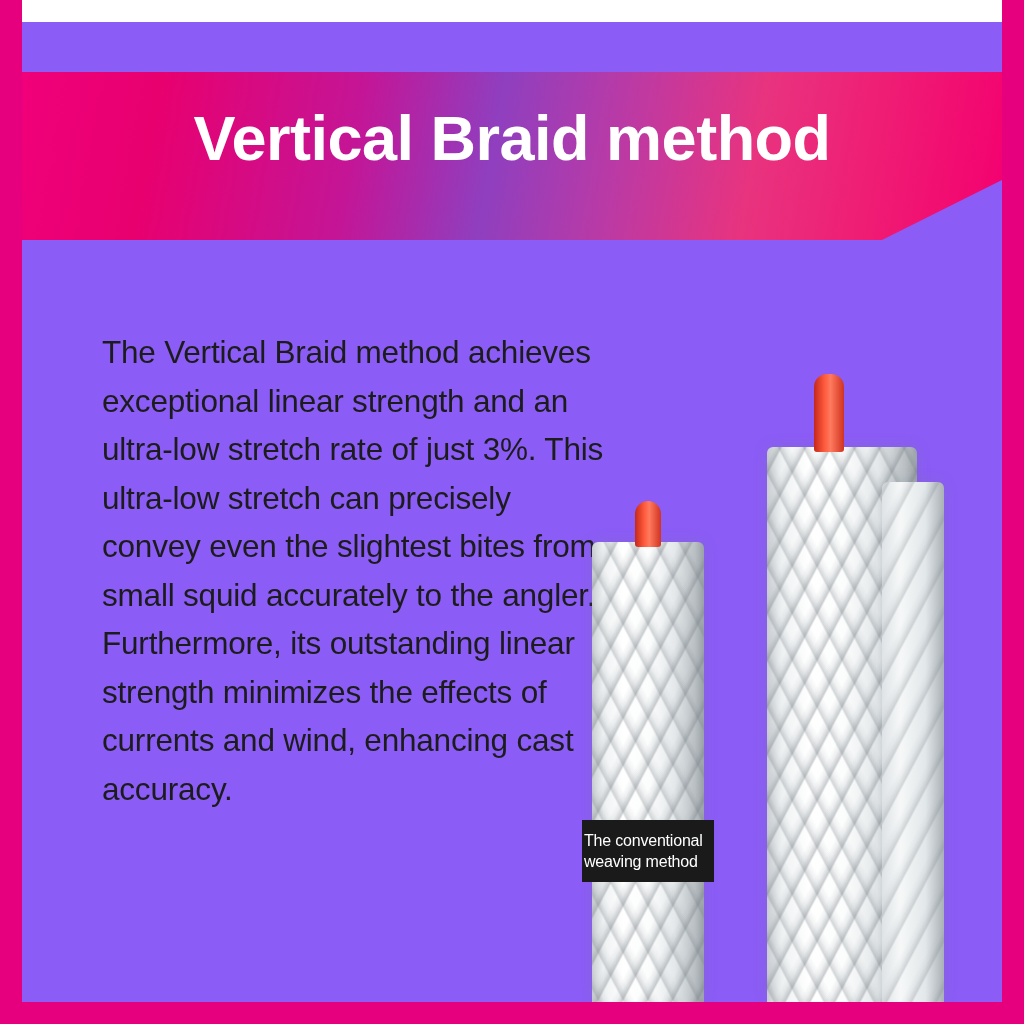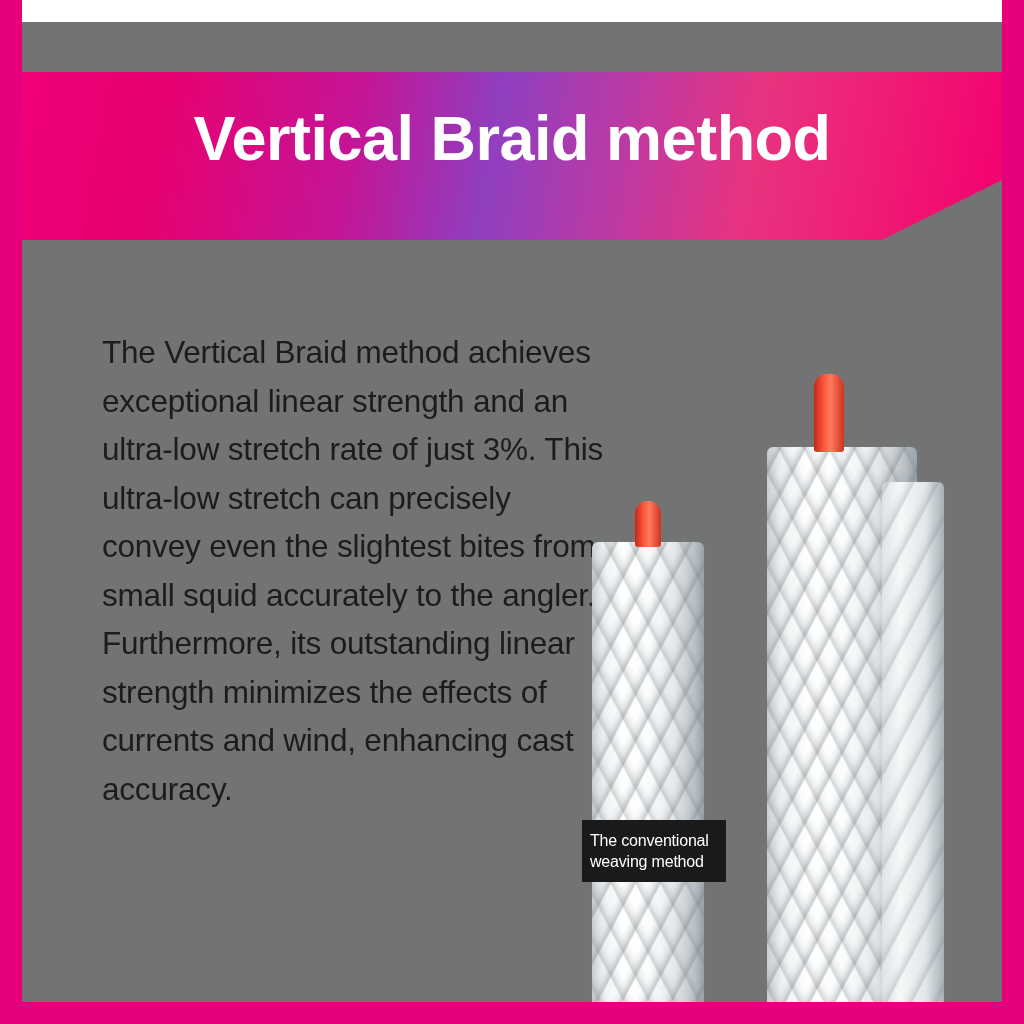--- a/index.html
+++ b/index.html
@@ -40,21 +40,21 @@
   .frame-top {
     position: absolute;
     left: 0; top: 0;
     width: 1024px; height: 22px;
     background: #ffffff;
   }
   .inner {
     position: absolute;
     left: 22px; top: 22px;
     width: 980px; height: 980px;
-    background: #737373;
+    background: #8b5cf6;
     overflow: hidden;
   }
   
   .banner {
     position: absolute;
     left: 0; top: 50px;
     width: 980px;
     height: 168px;
     background: linear-gradient(100deg,
        #f0007a 0%,
@@ -195,21 +195,21 @@
     width: 30px;
   }
   .photo-label {
     position: absolute;
     left: 0px;
     top: 458px;
     background: #1a1a1a;
     color: #ffffff;
     font-size: 16px;
     line-height: 21px;
-    padding: 10px 8px;
+    padding: 10px 2px;
     width: 128px;
     letter-spacing: -0.2px;
   }
   .note {
     position: absolute;
     left: 0;
     right: 0;
     bottom: 12px;
     text-align: center;
     font-size: 14.5px;

